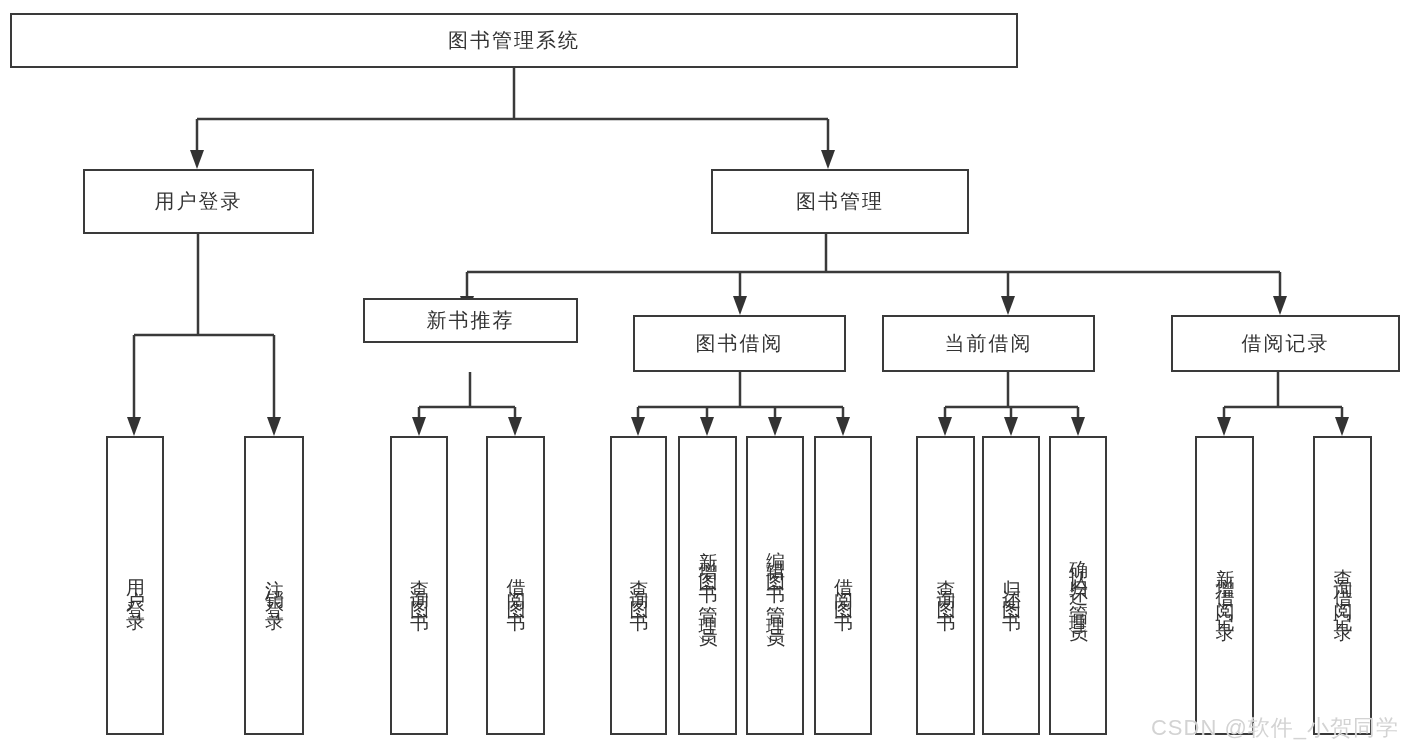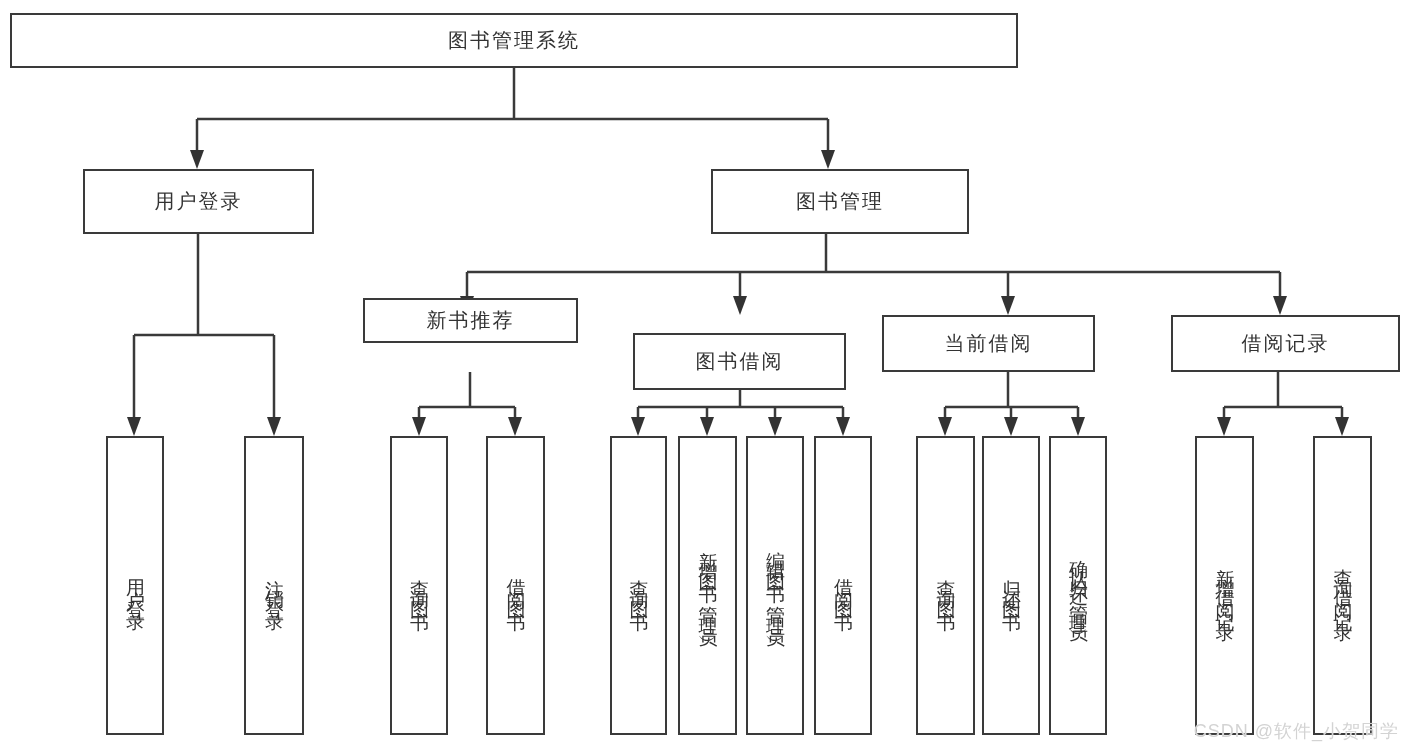--- a/index.html
+++ b/index.html
@@ -30,21 +30,21 @@
     writing-mode:vertical-rl;
     text-orientation:mixed;
     font-size:19px;
     letter-spacing:11px;
     color:#333333;
     line-height:1.1;
   }
   .watermark{
     position:absolute;
     right:6px;bottom:4px;
-    font-size:18px;
+    font-size:22px;
     color:#d3d3d3;
     text-shadow:0 0 1px rgba(255,255,255,0.9);
     z-index:6;
     letter-spacing:1px;
     white-space:nowrap;
   }
 </style>
 </head>
 <body>
 
@@ -126,21 +126,21 @@
   <div class="node" style="left:83px;top:169px;width:231px;height:65px;">
     <span class="h-label">用户登录</span>
   </div>
   <div class="node" style="left:711px;top:169px;width:258px;height:65px;">
     <span class="h-label">图书管理</span>
   </div>
 
   <div class="node" style="left:363px;top:298px;width:215px;height:45px;justify-content:center;">
     <span class="h-label">新书推荐</span>
   </div>
-  <div class="node" style="left:633px;top:315px;width:213px;height:57px;margin-top:18px;">
+  <div class="node" style="left:633px;top:315px;width:213px;height:57px;">
     <span class="h-label">图书借阅</span>
   </div>
   <div class="node" style="left:882px;top:315px;width:213px;height:57px;">
     <span class="h-label">当前借阅</span>
   </div>
   <div class="node" style="left:1171px;top:315px;width:229px;height:57px;">
     <span class="h-label">借阅记录</span>
   </div>
 
   <div class="node leaf" style="left:106px;top:436px;width:58px;height:299px;">

